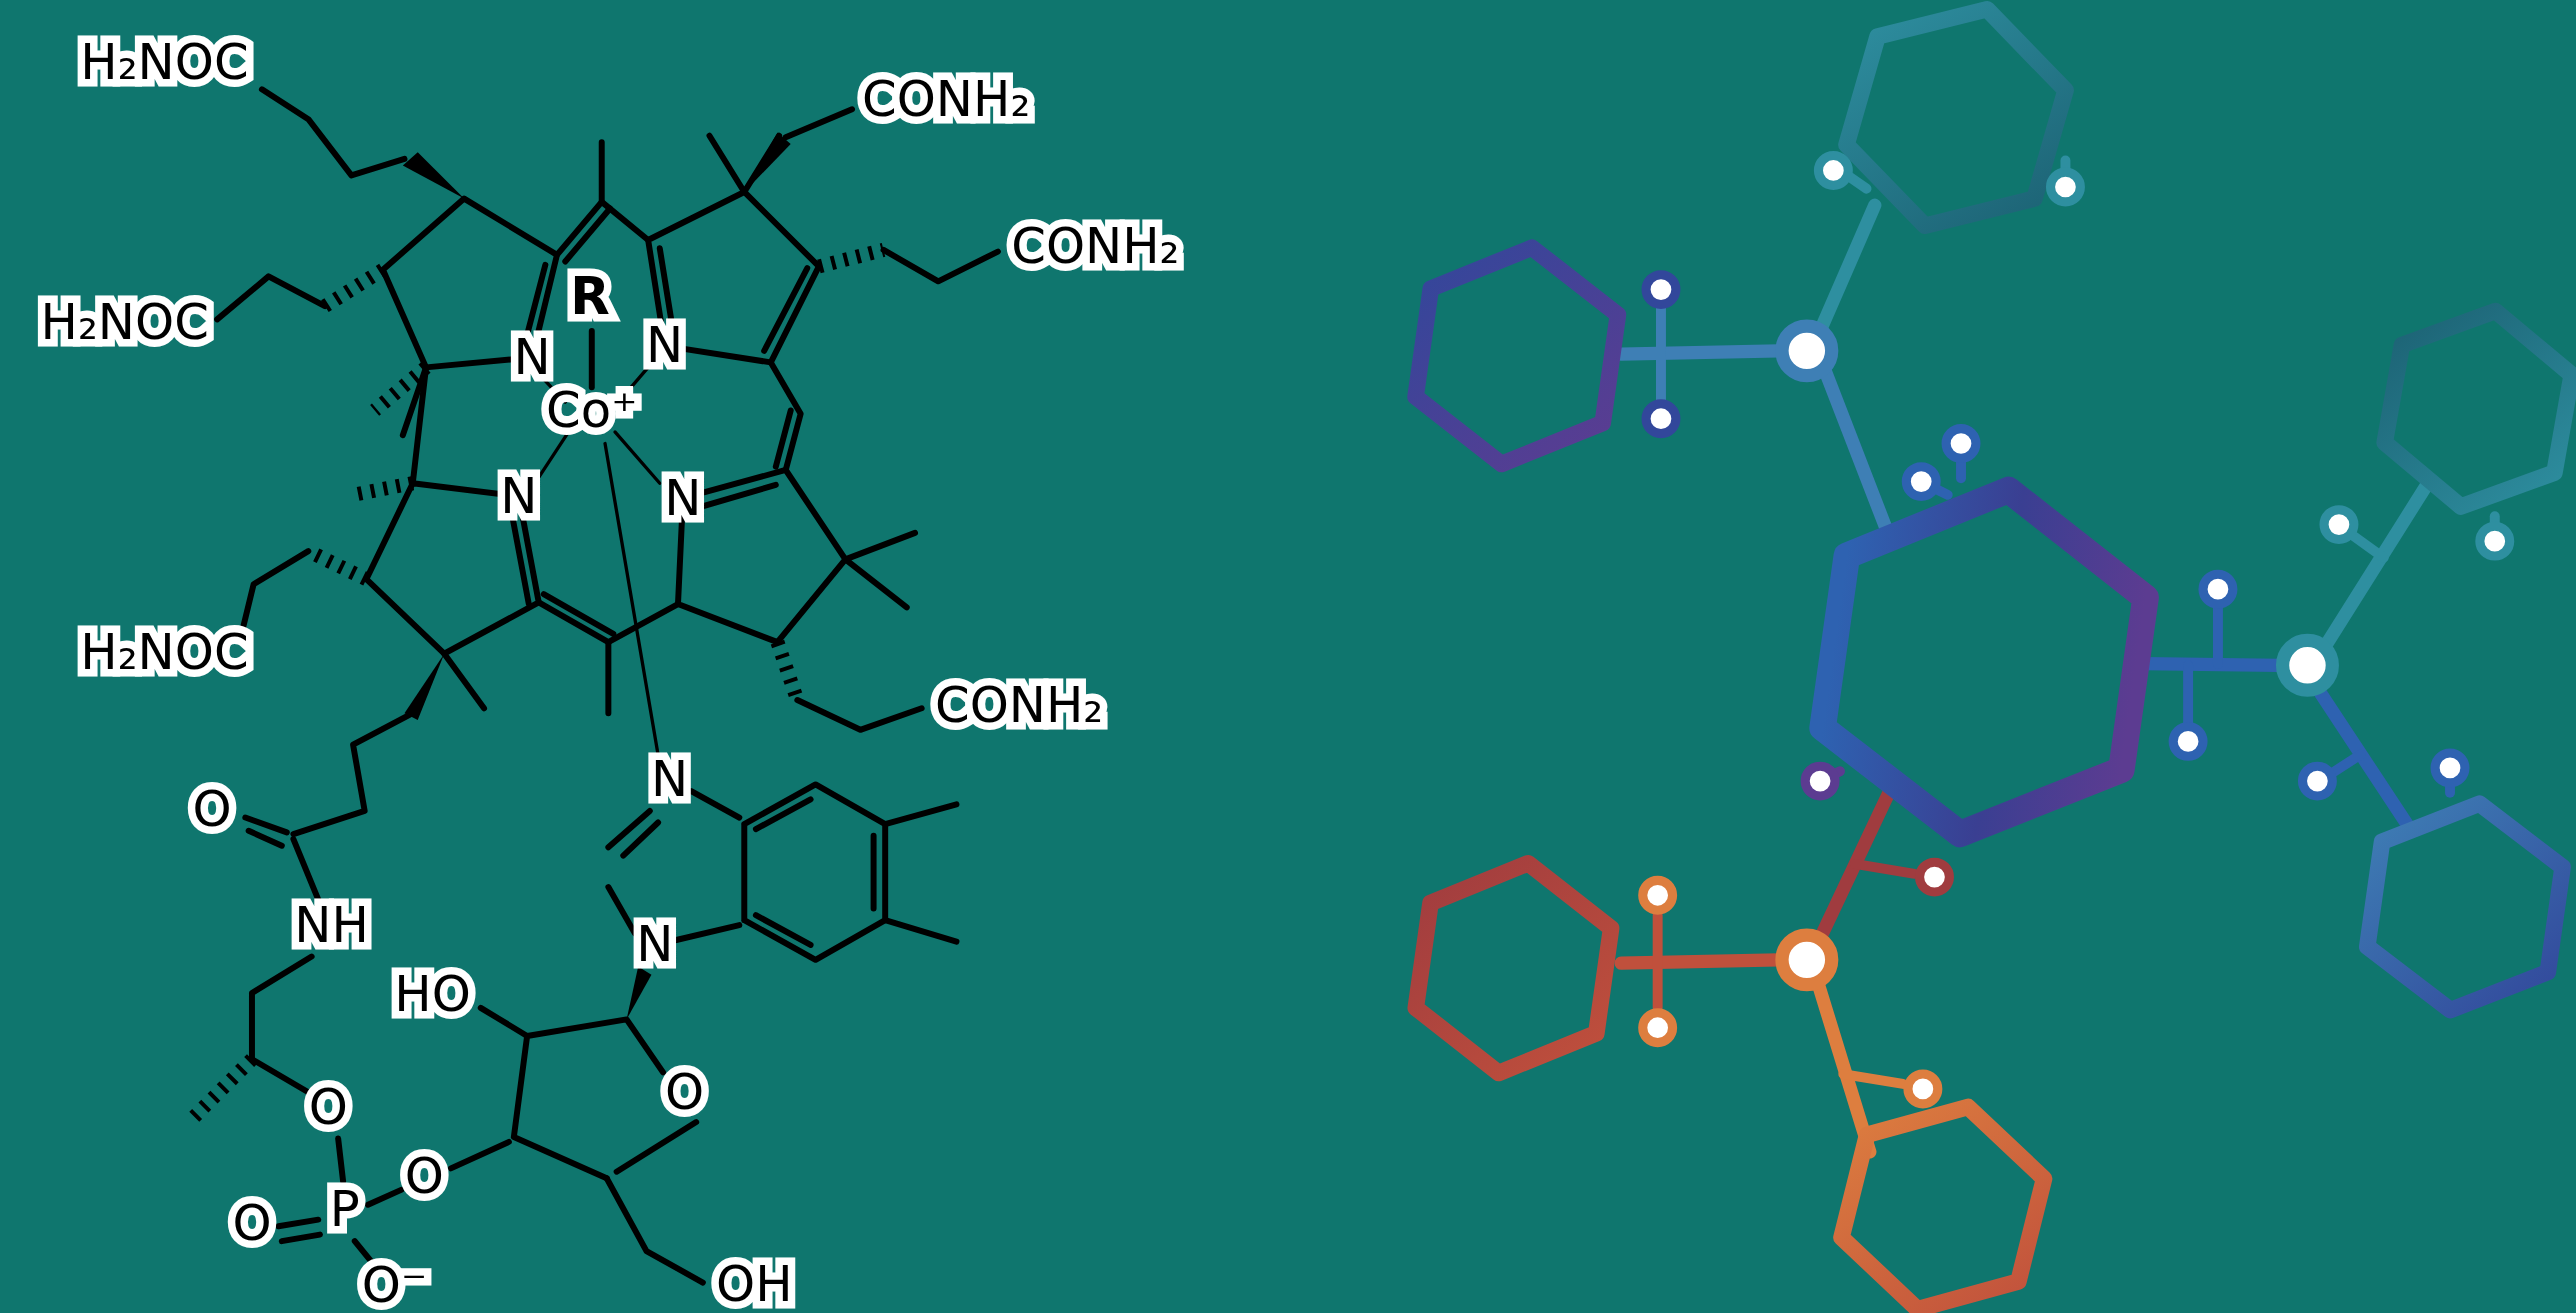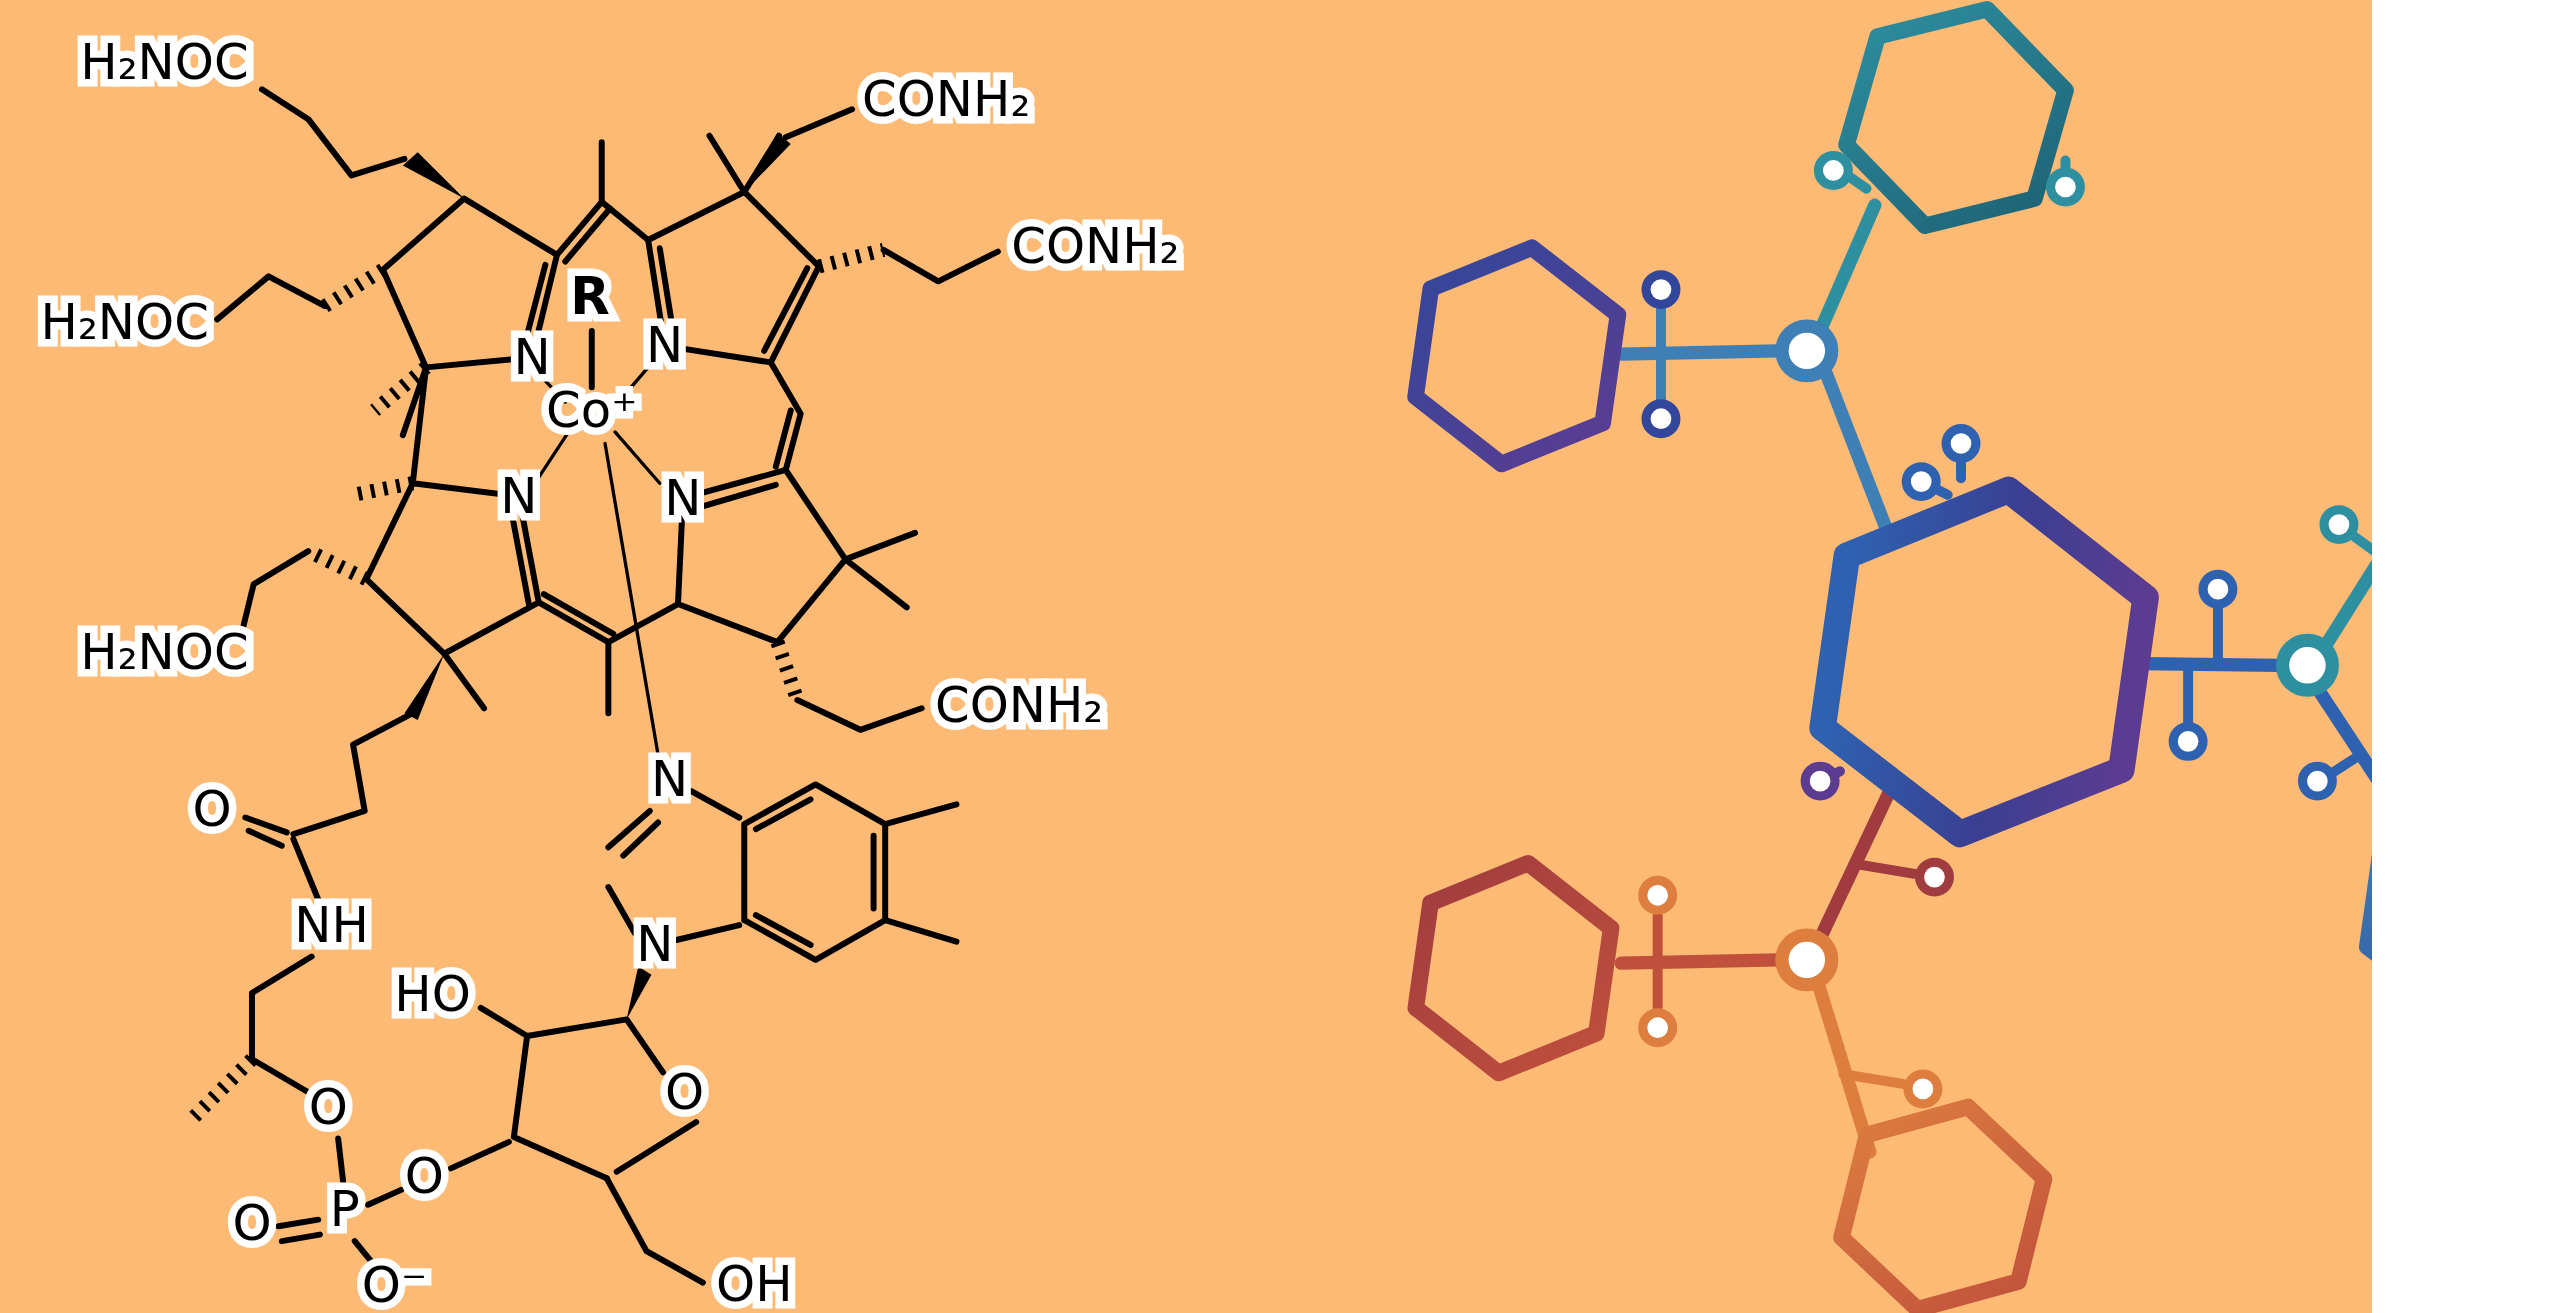--- a/index.html
+++ b/index.html
@@ -1,17 +1,17 @@
 <!DOCTYPE html>
 <html style="font-size:8.6px"><head>
 <meta charset="utf-8">
 <title>Molecular diagram recreation</title>
 <style>
   html,body{margin:0;padding:0;background:#fff;}
-  .canvas{position:relative;width:2372px;height:1314px;background:#fdba74;overflow:hidden;}
+  .canvas{position:relative;width:2576px;height:1314px;background:#0f766e;overflow:hidden;}
   svg{position:absolute;left:0;top:0;}
   
   .bond{fill:none;stroke-width:3.6;stroke-linecap:round;stroke-linejoin:round;}
   .thin{fill:none;stroke-width:2;stroke-linecap:round;}
   .hash{fill:none;stroke-width:8.5;stroke-dasharray:2.4 5.4;stroke-linecap:butt;}
   .lbl{font-family:"DejaVu Sans","Liberation Sans",sans-serif;font-size:30px;stroke:#ffffff;stroke-width:9px;paint-order:stroke fill;}
   .lbl.b{font-weight:bold;font-size:31px;}
   
   .hex{fill:none;stroke-linejoin:round;}
   .link{fill:none;stroke-width:8;stroke-linecap:round;}

